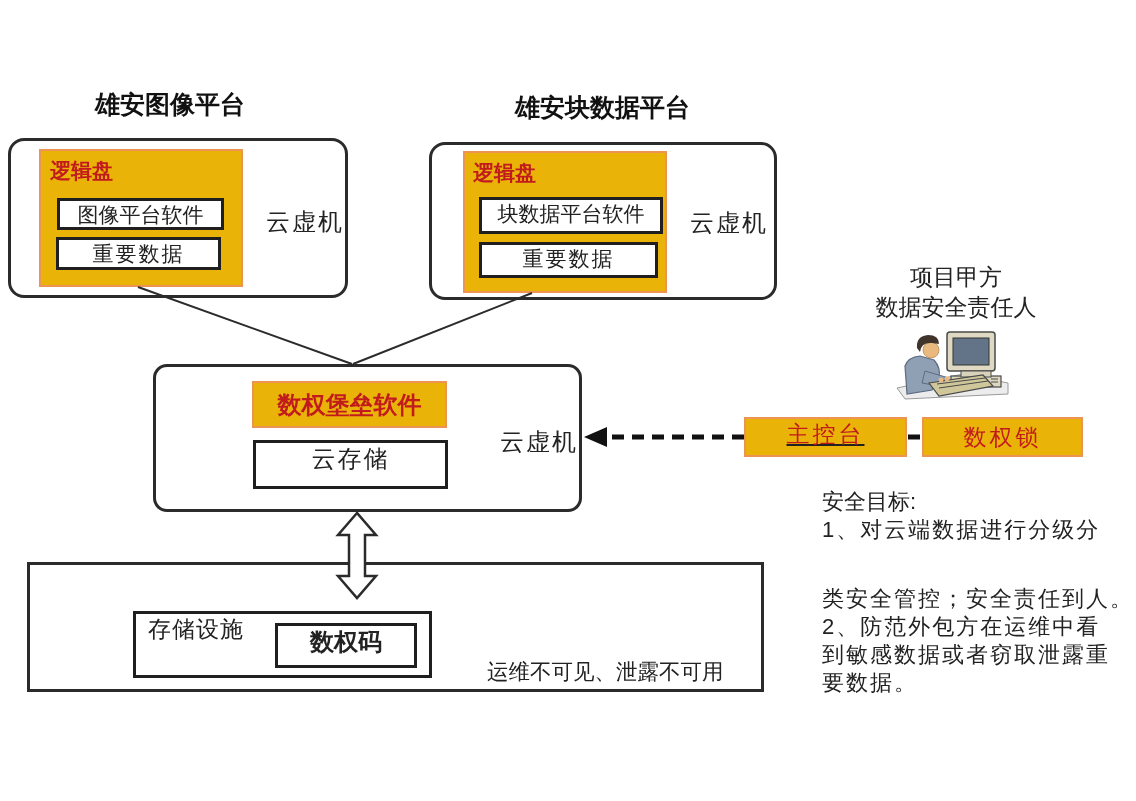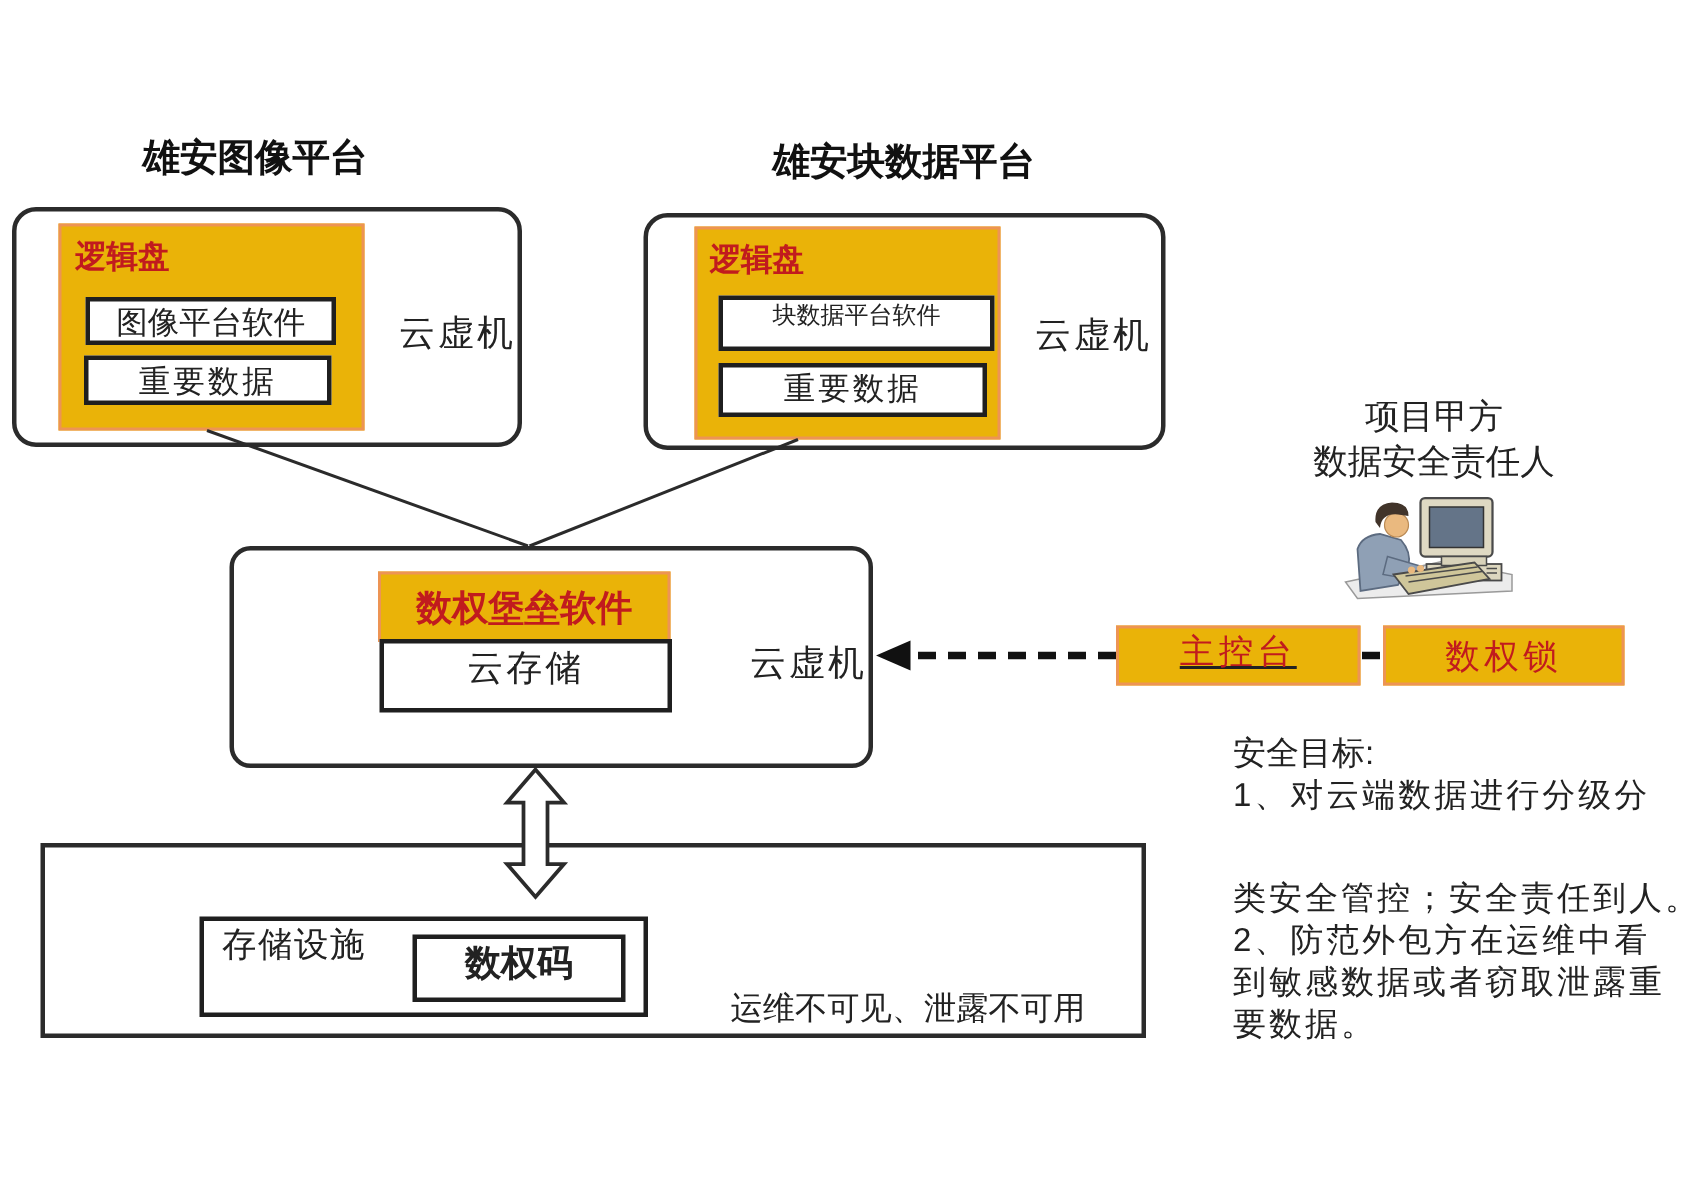--- a/index.html
+++ b/index.html
@@ -34,32 +34,32 @@
     <span style="font-size:21px;letter-spacing:2px;">重要数据</span>
   </div>
   <div class="vm" style="left:266px;top:206px;">云虚机</div>
 
   <div class="title" style="left:515px;top:91px;">雄安块数据平台</div>
 
   <div class="rbox" style="left:429px;top:142px;width:348px;height:158px;"></div>
   <div class="obox" style="left:463px;top:151px;width:204px;height:142px;"></div>
   <div class="abs red lbl" style="left:473px;top:159px;font-size:21px;font-weight:700;">逻辑盘</div>
   <div class="wbox" style="left:479px;top:197px;width:184px;height:37px;">
-    <span style="font-size:16px;">块数据平台软件</span>
+    <span style="font-size:21px;">块数据平台软件</span>
   </div>
   <div class="wbox" style="left:479px;top:242px;width:179px;height:36px;">
     <span style="font-size:21px;letter-spacing:2px;">重要数据</span>
   </div>
   <div class="vm" style="left:690px;top:207px;">云虚机</div>
 
   <div class="rbox" style="left:153px;top:364px;width:429px;height:148px;border-radius:14px;"></div>
   <div class="obox" style="left:252px;top:381px;width:195px;height:47px;display:flex;align-items:center;justify-content:center;">
     <span class="red" style="font-size:24px;font-weight:700;">数权堡垒软件</span>
   </div>
-  <div class="wbox" style="left:253px;top:426px;width:195px;height:49px;">
+  <div class="wbox" style="left:253px;top:440px;width:195px;height:49px;">
     <span style="font-size:24px;letter-spacing:2px;">云存储</span>
   </div>
   <div class="vm" style="left:500px;top:426px;">云虚机</div>
 
   <div class="sqbox" style="left:27px;top:562px;width:737px;height:130px;"></div>
   <div class="wbox" style="left:133px;top:611px;width:299px;height:67px;justify-content:flex-start;">
     <span style="font-size:23px;margin-left:12px;letter-spacing:1px;">存储设施</span>
   </div>
   <div class="wbox" style="left:275px;top:623px;width:142px;height:45px;border-width:3.5px;">
     <span style="font-size:24px;font-weight:700;">数权码</span>

